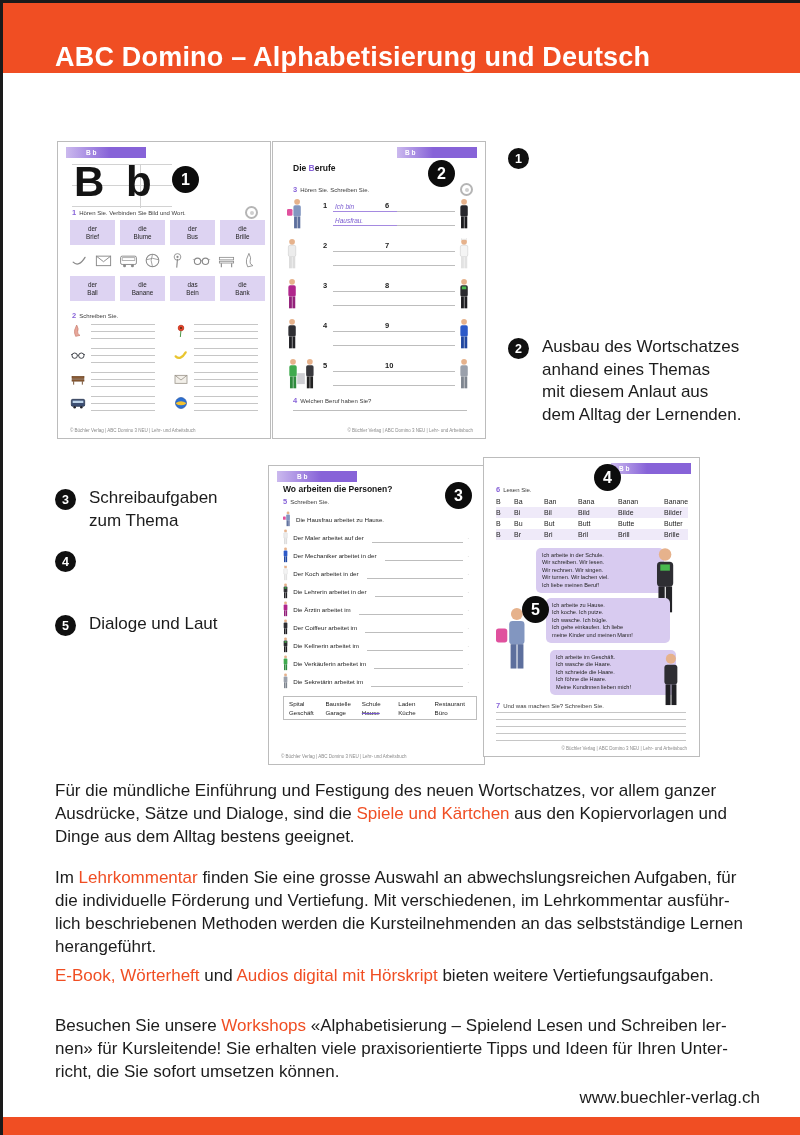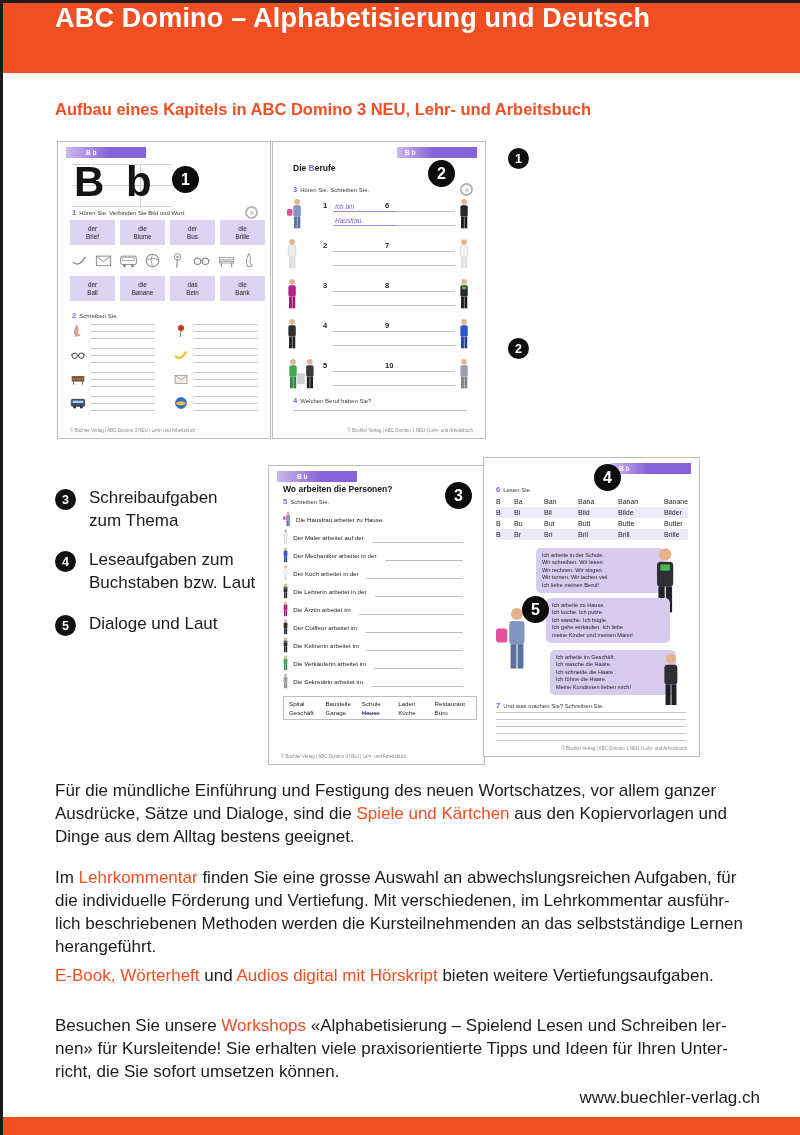--- a/index.html
+++ b/index.html
@@ -1,21 +1,21 @@
 <!DOCTYPE html>
 <html><head>
 <meta charset="utf-8">
 <style>
   html,body{margin:0;padding:0;}
   body{background:#ffffff;font-family:"Liberation Sans",sans-serif;}
   .page{position:relative;width:800px;height:1135px;background:#fff;overflow:hidden;}
   .edge-left{position:absolute;left:0;top:0;width:3px;height:1135px;background:#1a1a1a;z-index:50;}
   .edge-top{position:absolute;left:0;top:0;width:800px;height:3px;background:#1a1a1a;z-index:50;}
 
-  .header-bar{position:absolute;left:0;top:3px;width:800px;height:70px;background:#f04e23;display:flex;align-items:flex-start;}
+  .header-bar{position:absolute;left:0;top:3px;width:800px;height:70px;background:#f04e23;display:flex;align-items:flex-end;}
   .header-bar h1{margin:0 0 0 55px;color:#fff;font-size:27px;font-weight:bold;letter-spacing:.2px;}
   .section-title{position:absolute;left:55px;top:100px;color:#f04e23;font-size:16.5px;font-weight:bold;}
 
   .footer-bar{position:absolute;left:0;top:1117px;width:800px;height:18px;background:#f04e23;}
   .site-link{position:absolute;right:40px;top:1088px;font-size:17px;color:#1c1c1c;}
 
   .para{position:absolute;left:55px;width:715px;font-size:17px;line-height:23px;color:#1c1c1c;}
   .hl{color:#f04e23;}
 
   .ann{position:absolute;display:flex;gap:13px;}
@@ -80,21 +80,20 @@
 <body>
 
 <div class="page">
   <div class="edge-left"></div>
   <div class="edge-top"></div>
 
   <div class="header-bar">
     <h1>ABC Domino – Alphabetisierung und Deutsch</h1>
   </div>
 
-  <div class="section-title">Aufbau eines Kapitels in ABC Domino 3 NEU, Lehr- und Arbeitsbuch</div>
 
   <div class="sheet" id="sheet1" style="left:57px;top:141px;width:212px;height:296px;">
     <div class="tab tab-left">B b</div>
     <div class="bigb-wrap">
       <div class="bigb-v"></div>
       <div class="bigb">B b</div>
     </div>
     <div class="badge lg" style="left:114px;top:24px;">1</div>
     <div class="exline" style="left:14px;top:66px;"><span class="exnum">1</span><span>Hören Sie. Verbinden Sie Bild und Wort.</span></div>
     <span class="audio" style="right:12px;top:64px;"></span>
@@ -417,31 +416,31 @@
     <div style="position:absolute;left:20px;top:268px;width:174px;height:1px;background:#bdbdbd;"></div>
     <div class="sheet-footer" style="right:12px;">© Büchler Verlag | ABC Domino 3 NEU | Lehr- und Arbeitsbuch</div>
   </div>
 
   <div id="ann-top">
       <div class="ann" style="left: 508px; top: 146px;">
         <div class="num">1</div>
       </div>
       <div class="ann" style="left: 508px; top: 336px;">
         <div class="num">2</div>
+        <div class="txt">Ausbau des Wortschatzes<br>anhand eines Themas<br>mit diesem Anlaut aus<br>dem Alltag der Lernenden.</div>
       </div>
     </div>
 
   <div id="ann-left">
       <div class="ann" style="left: 55px; top: 487px;">
         <div class="num">3</div>
         <div class="txt">Schreibaufgaben<br>zum Thema</div>
       </div>
       <div class="ann" style="left: 55px; top: 549px;">
         <div class="num">4</div>
-        <div class="txt">Leseaufgaben zum<br>Buchstaben bzw. Laut</div>
       </div>
       <div class="ann" style="left: 55px; top: 613px;">
         <div class="num">5</div>
         <div class="txt">Dialoge und Laut</div>
       </div>
     </div>
 
   <div class="sheet" id="sheet3" style="left:268px;top:457px;width:215px;height:298px;margin-top:8px;">
     <div class="tab tab-left">B b</div>
     <div class="sheet-title" style="left:14px;top:18px;">Wo arbeiten die Personen?</div>

